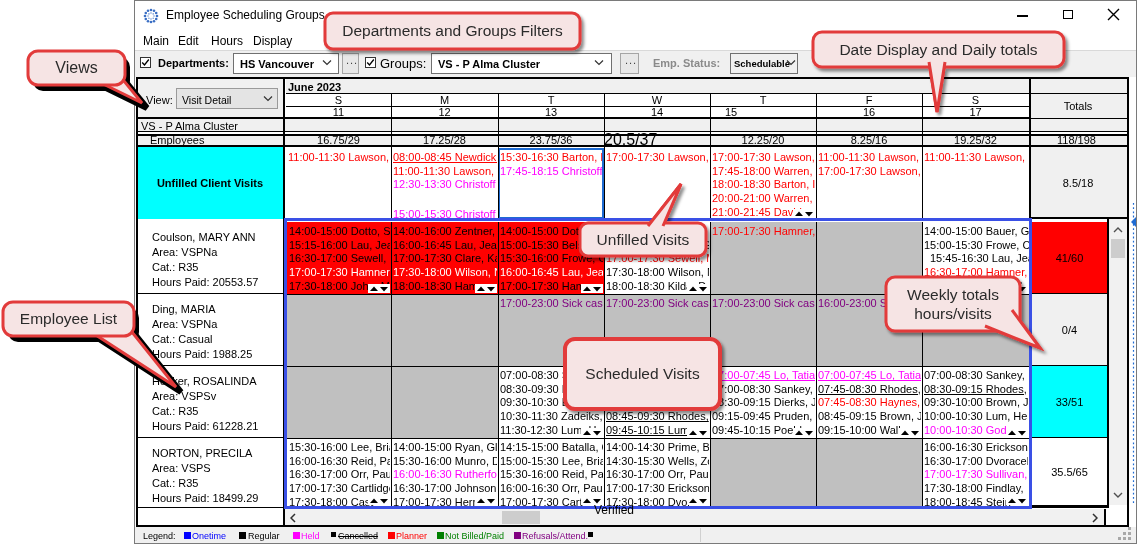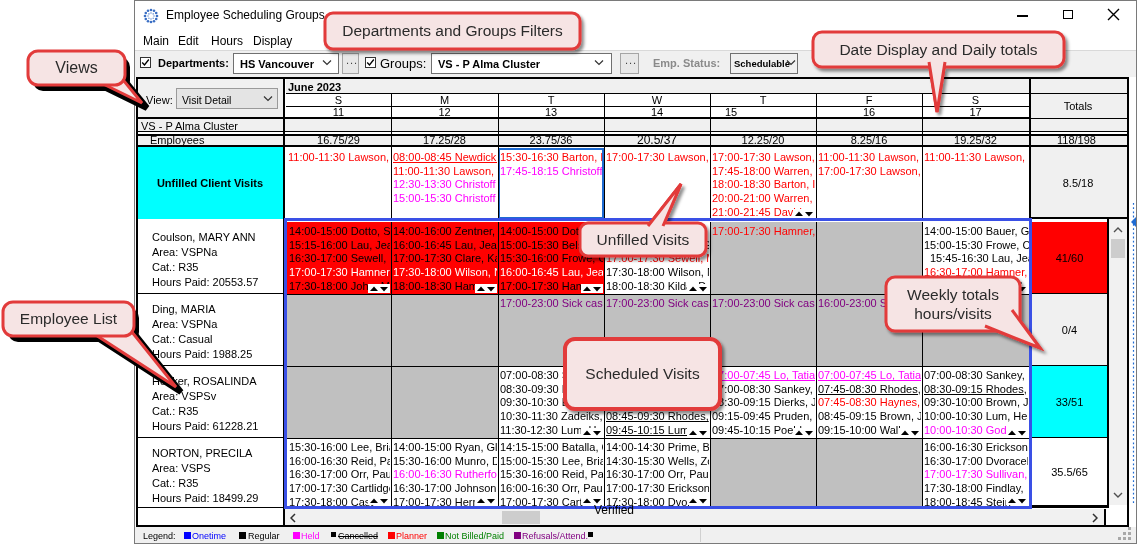--- a/index.html
+++ b/index.html
@@ -103,21 +103,21 @@
 <div style="position:absolute;left:1029px;top:99px;width:98px;height:14px;line-height:14px;text-align:center;white-space:nowrap;font-size:11px;">Totals</div>
 <div style="position:absolute;left:136px;top:119px;width:993px;height:13px;background:#f0f0f0;"></div>
 <div style="position:absolute;left:141px;top:120px;white-space:nowrap;font-size:11px;line-height:12px;">VS - P Alma Cluster</div>
 <div style="position:absolute;left:136px;top:131px;width:993px;height:1px;background:#000;"></div>
 <div style="position:absolute;left:136px;top:134px;width:993px;height:2px;background:#000;"></div>
 <div style="position:absolute;left:136px;top:136px;width:993px;height:10px;background:#f0f0f0;"></div>
 <div style="position:absolute;left:150px;top:134px;white-space:nowrap;font-size:11px;line-height:13px;">Employees</div>
 <div style="position:absolute;left:286px;top:133px;width:105px;height:14px;line-height:14px;text-align:center;white-space:nowrap;font-size:11px;">16.75/29</div>
 <div style="position:absolute;left:391px;top:133px;width:107px;height:14px;line-height:14px;text-align:center;white-space:nowrap;font-size:11px;">17.25/28</div>
 <div style="position:absolute;left:498px;top:133px;width:106px;height:14px;line-height:14px;text-align:center;white-space:nowrap;font-size:11px;">23.75/36</div>
-<div style="position:absolute;left:604px;top:133px;width:106px;height:14px;line-height:14px;text-align:center;white-space:nowrap;font-size:12px;">20.5/37</div>
+<div style="position:absolute;left:604px;top:133px;width:106px;height:14px;line-height:14px;text-align:left;white-space:nowrap;font-size:16px;">20.5/37</div>
 <div style="position:absolute;left:710px;top:133px;width:106px;height:14px;line-height:14px;text-align:center;white-space:nowrap;font-size:11px;">12.25/20</div>
 <div style="position:absolute;left:816px;top:133px;width:106px;height:14px;line-height:14px;text-align:center;white-space:nowrap;font-size:11px;">8.25/16</div>
 <div style="position:absolute;left:922px;top:133px;width:107px;height:14px;line-height:14px;text-align:center;white-space:nowrap;font-size:11px;">19.25/32</div>
 <div style="position:absolute;left:1029px;top:133px;width:95px;height:14px;line-height:14px;text-align:center;white-space:nowrap;font-size:11px;">118/198</div>
 <div style="position:absolute;left:136px;top:145px;width:993px;height:2px;background:#000;"></div>
 <div style="position:absolute;left:136px;top:147px;width:148px;height:72px;background:#00ffff;"></div>
 <div style="position:absolute;left:138px;top:147px;width:144px;height:72px;display:flex;align-items:center;justify-content:center;font-size:11px;font-weight:bold;">Unfilled Client Visits</div>
 <div style="position:absolute;left:286px;top:147px;width:105px;height:72px;background:#fff;"></div>
 <div style="position:absolute;left:391px;top:147px;width:107px;height:72px;background:#fff;"></div>
 <div style="position:absolute;left:498px;top:147px;width:106px;height:72px;background:#fff;"></div>
@@ -127,21 +127,21 @@
 <div style="position:absolute;left:922px;top:147px;width:107px;height:72px;background:#fff;"></div>
 <div style="position:absolute;left:1029px;top:147px;width:98px;height:72px;background:#f0f0f0;"></div>
 <div style="position:absolute;left:1029px;top:176px;width:98px;height:14px;line-height:14px;text-align:center;white-space:nowrap;font-size:11px;">8.5/18</div>
 <div style="position:absolute;left:288px;top:151px;width:102px;height:68px;overflow:hidden;">
 <div class="v" style="color:#ff0000;">11:00-11:30 Lawson,</div>
 </div>
 <div style="position:absolute;left:393px;top:151px;width:104px;height:68px;overflow:hidden;">
 <div class="v" style="color:#ff0000;text-decoration:underline;">08:00-08:45 Newdick,</div>
 <div class="v" style="color:#ff0000;">11:00-11:30 Lawson,</div>
 <div class="v" style="color:#ff00ff;">12:30-13:30 Christoff</div>
-<div class="v" style="color:#ff00ff;">15:00-15:30 Christoff</div>
+<div class="v" style="color:#ff00ff;margin-top:16px;">15:00-15:30 Christoff</div>
 </div>
 <div style="position:absolute;left:500px;top:151px;width:103px;height:68px;overflow:hidden;">
 <div class="v" style="color:#ff0000;">15:30-16:30 Barton, I</div>
 <div class="v" style="color:#ff00ff;">17:45-18:15 Christoff</div>
 </div>
 <div style="position:absolute;left:606px;top:151px;width:103px;height:68px;overflow:hidden;">
 <div class="v" style="color:#ff0000;">17:00-17:30 Lawson,</div>
 </div>
 <div style="position:absolute;left:712px;top:151px;width:103px;height:68px;overflow:hidden;">
 <div class="v" style="color:#ff0000;">17:00-17:30 Lawson,</div>

